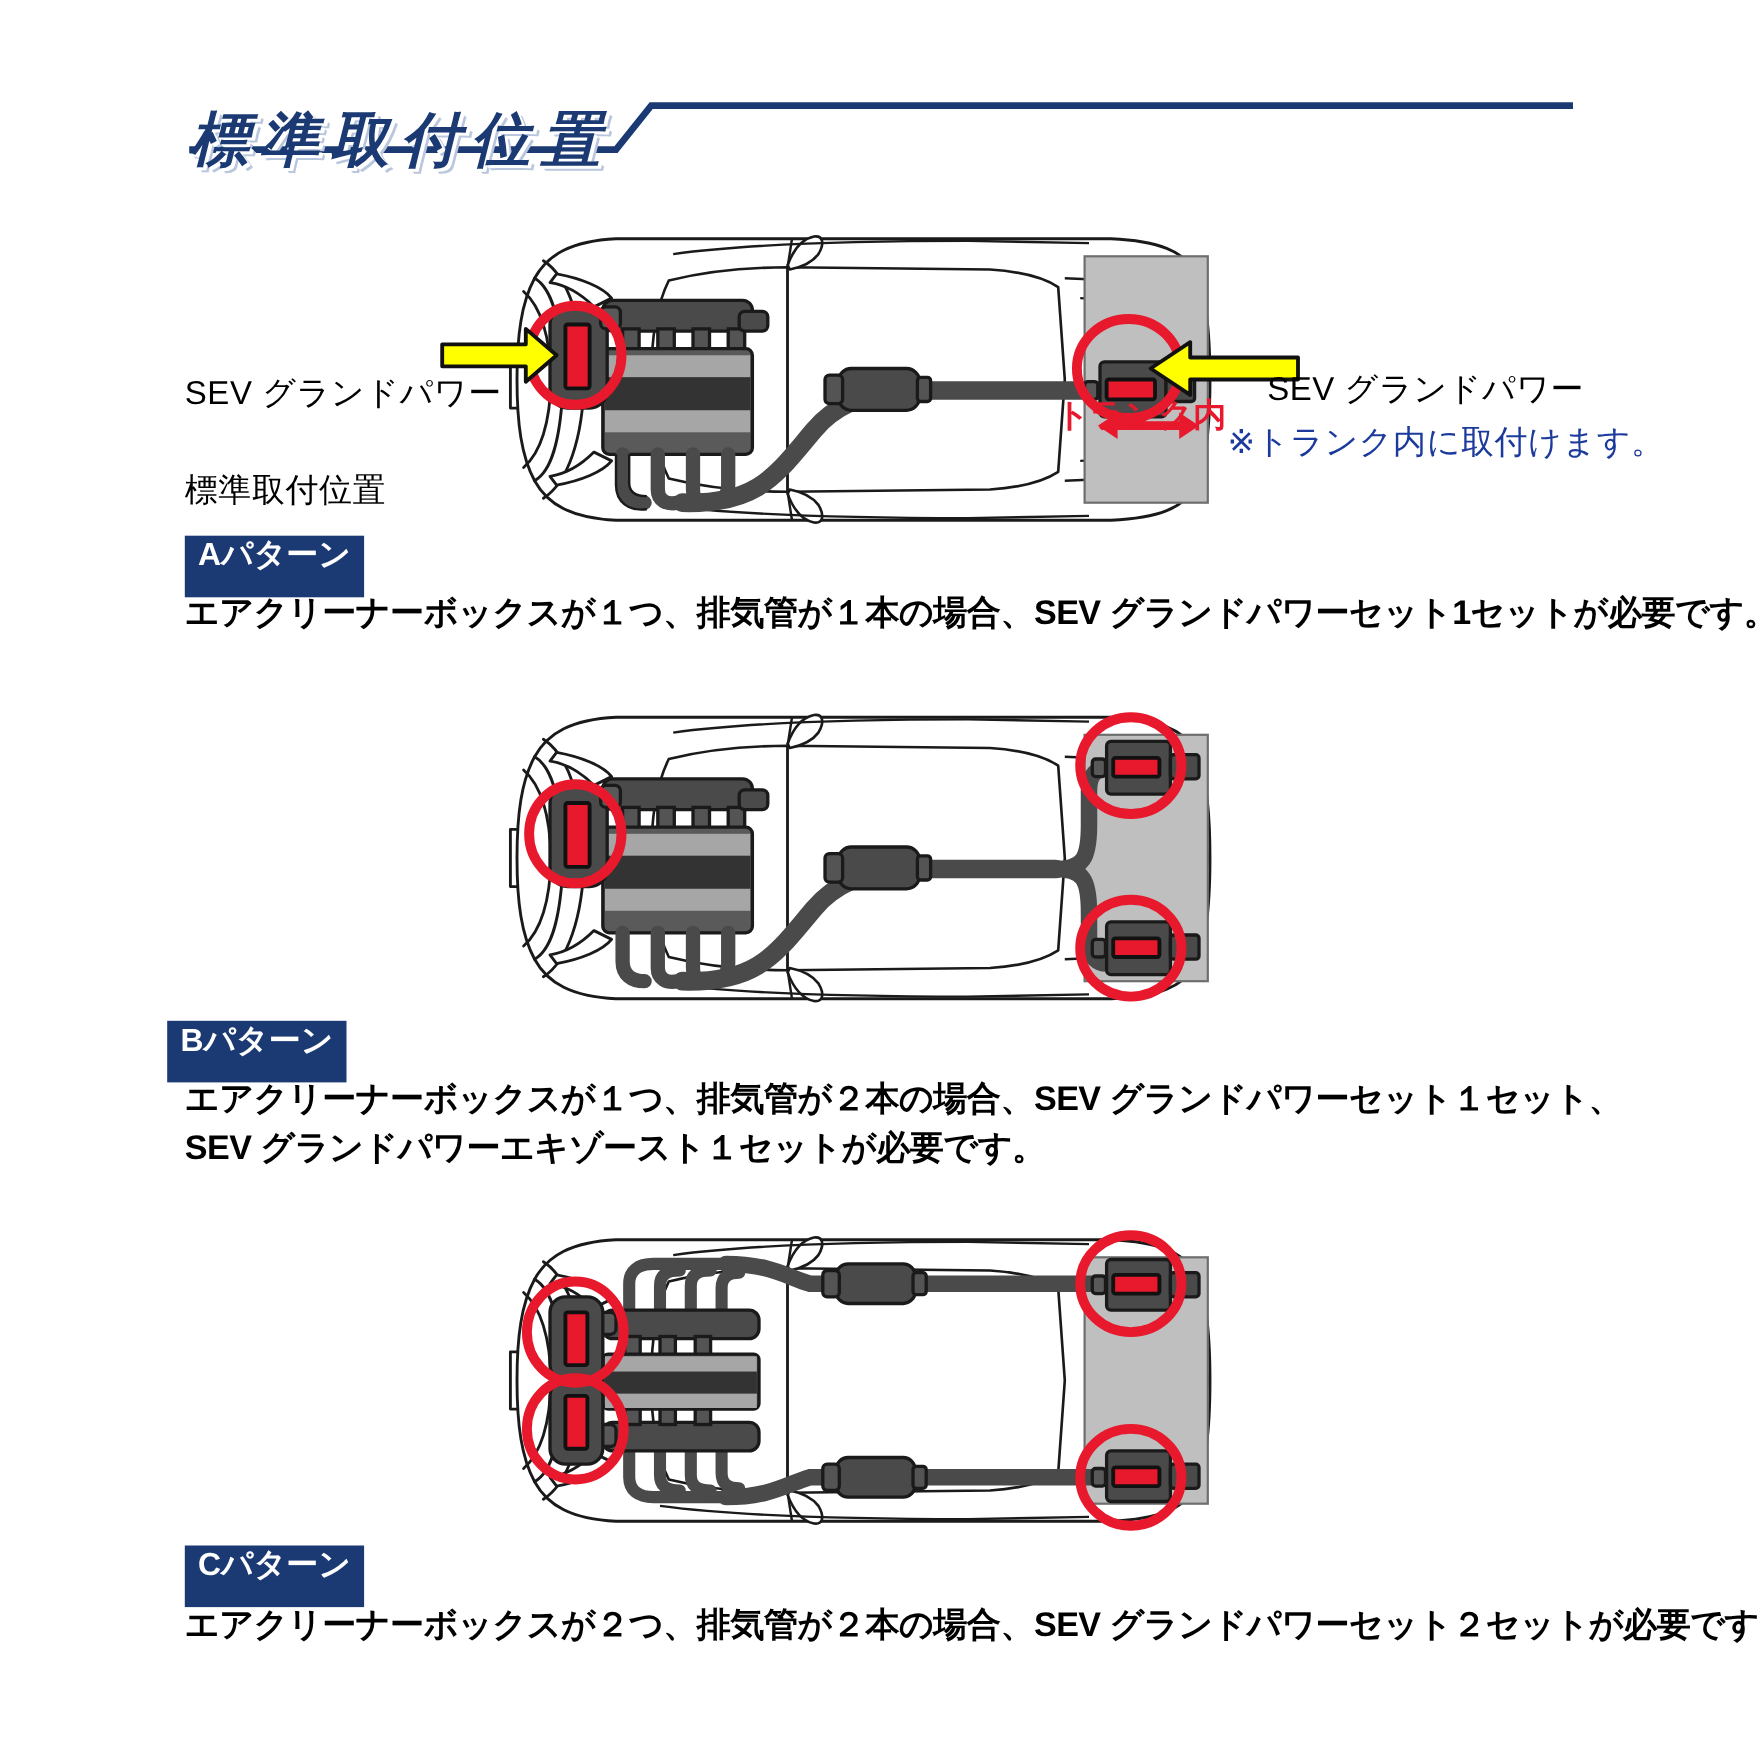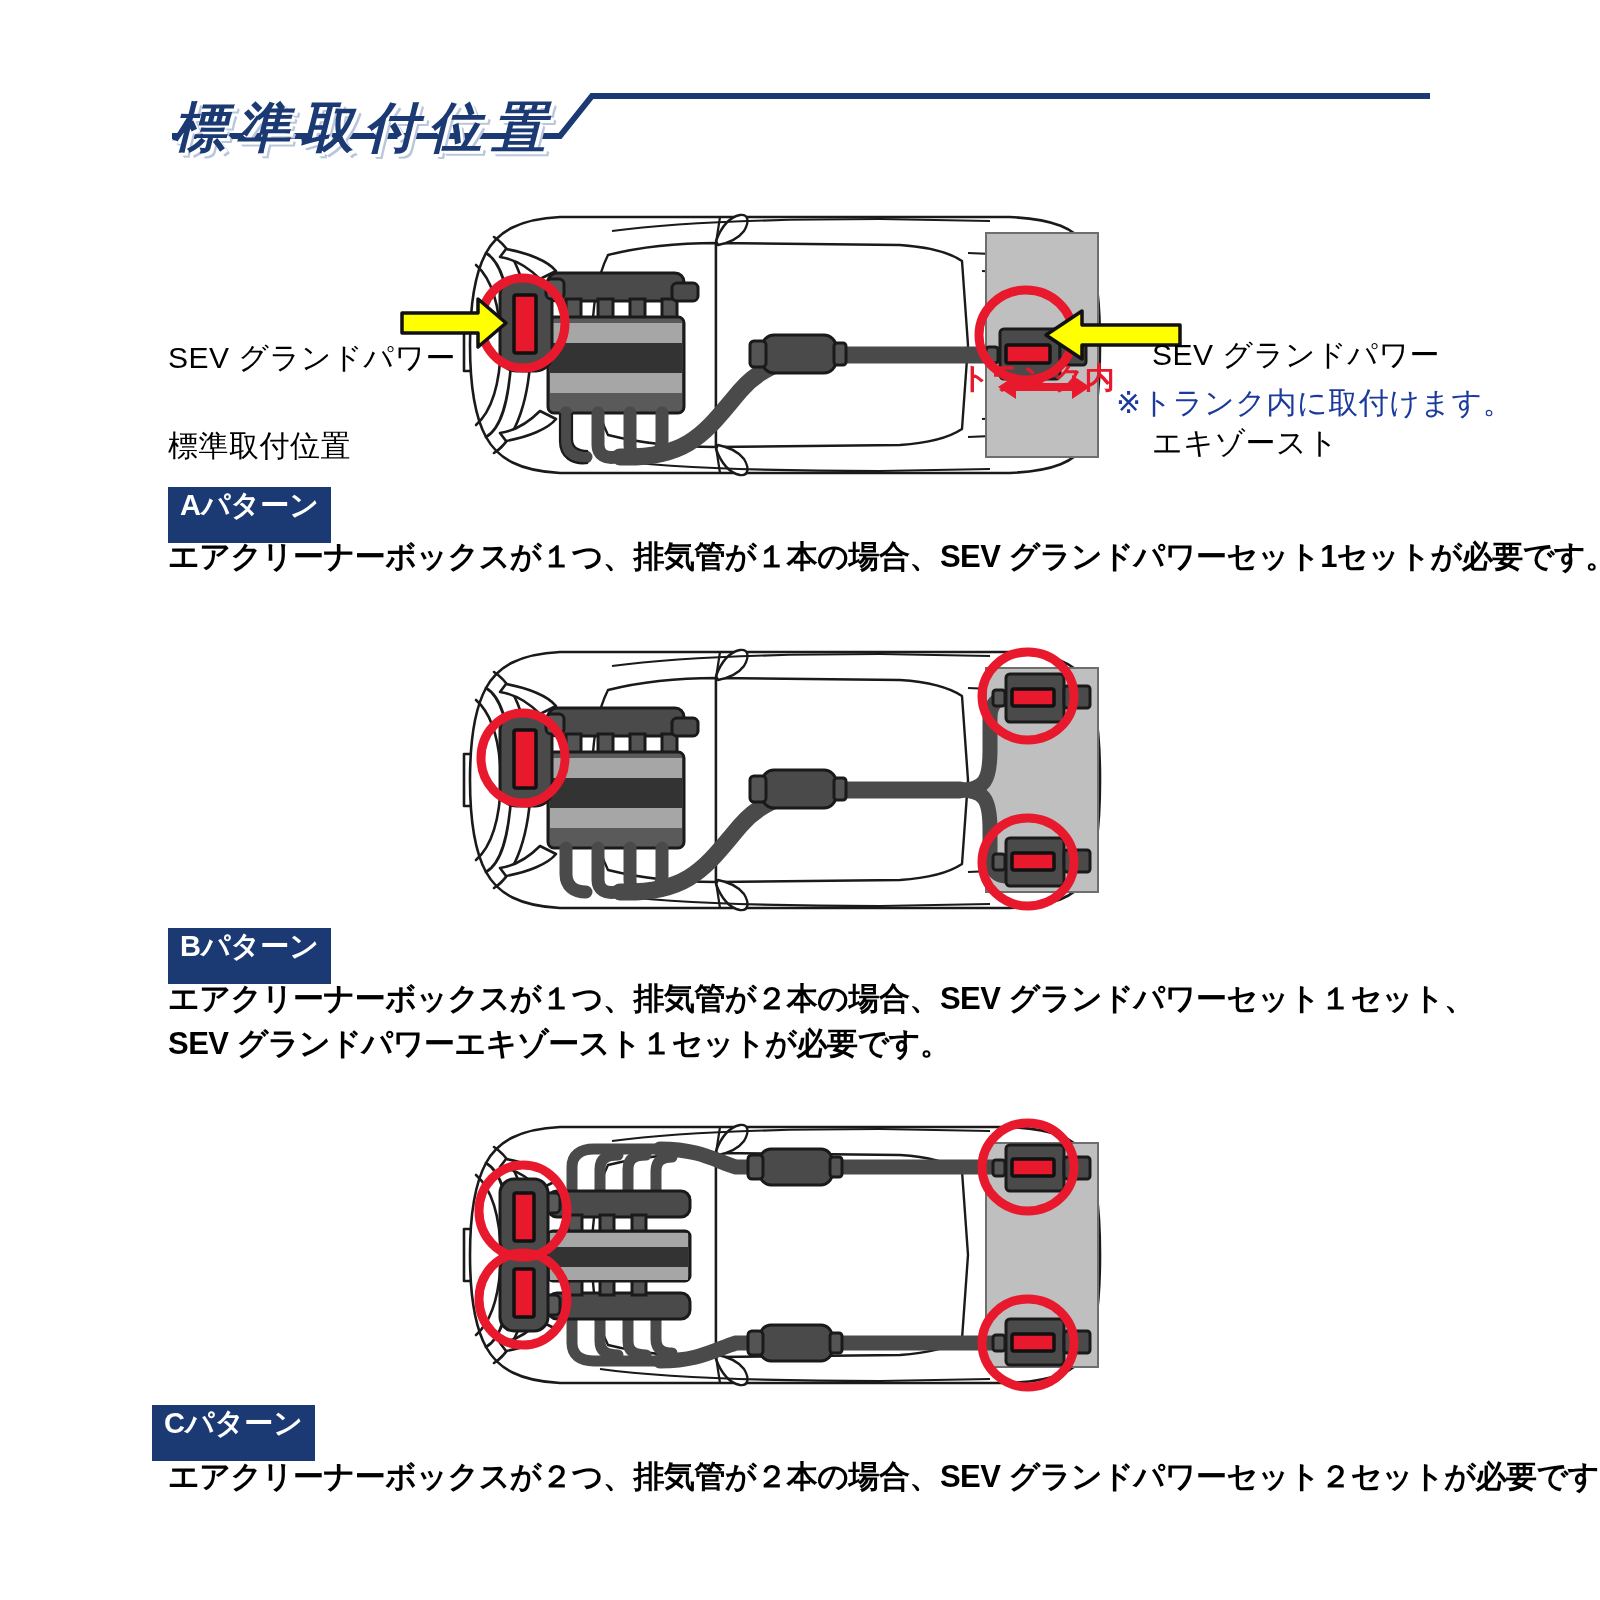--- a/index.html
+++ b/index.html
@@ -204,21 +204,20 @@
     </svg>
   </div>
 
   <div class="callout" style="left:168px;top:95px;">
     <span class="callout-line">SEV グランドパワー</span>
     <span class="callout-line">標準取付位置</span>
   </div>
 
   <div class="callout" style="left:1152px;top:92px;">
     <span class="callout-line">SEV グランドパワー</span>
-    <span class="callout-line">エキゾースト</span>
   </div>
   <div class="callout blue" style="left:1116px;top:188px;">※トランク内に取付けます。</div>
 
   <div class="callout" style="left:960px;top:163px;color:#e8192c;font-size:30px;font-weight:bold;">トランク内</div>
 
   <div class="badge" style="left:168px;top:292px;">Aパターン</div>
   <div class="desc" style="top:340px;">エアクリーナーボックスが１つ、排気管が１本の場合、SEV グランドパワーセット1セットが必要です。</div>
 </div>
 
 <div class="section sec-b">
@@ -309,21 +308,21 @@
         <rect x="993" y="224" width="12" height="16" rx="3" fill="#595959" stroke="#1a1a1a" stroke-width="3"></rect>
         <rect x="1012" y="223" width="42" height="17" rx="2" fill="#e8192c" stroke="#111111" stroke-width="3.5"></rect>
       </g>
 
       <ellipse cx="523" cy="128" rx="42" ry="45" fill="none" stroke="#e8192c" stroke-width="9"></ellipse>
       <ellipse cx="1028" cy="66" rx="46" ry="44" fill="none" stroke="#e8192c" stroke-width="9"></ellipse>
       <ellipse cx="1028" cy="232" rx="46" ry="44" fill="none" stroke="#e8192c" stroke-width="9"></ellipse>
     </svg>
   </div>
 
-  <div class="badge" style="left:168px;top:298px;">Bパターン</div>
+  <div class="badge" style="left:152px;top:298px;">Bパターン</div>
   <div class="desc" style="top:347px;">エアクリーナーボックスが１つ、排気管が２本の場合、SEV グランドパワーセット１セット、</div>
   <div class="desc" style="top:392px;">SEV グランドパワーエキゾースト１セットが必要です。</div>
 </div>
 
 <div class="section sec-c">
 
   <div class="car-holder">
     <svg viewBox="0 0 1600 300" width="1600" height="300">
       <g fill="#ffffff" stroke="#1a1a1a" stroke-width="2.6" stroke-linejoin="round" stroke-linecap="round">
         <path d="M 560 22 C 520 24 498 36 486 58 C 474 80 470 110 470 150
@@ -431,15 +430,15 @@
         <rect x="1012" y="229" width="42" height="17" rx="2" fill="#e8192c" stroke="#111111" stroke-width="3.5"></rect>
       </g>
 
       <ellipse cx="523" cy="106" rx="44" ry="46" fill="none" stroke="#e8192c" stroke-width="9"></ellipse>
       <ellipse cx="523" cy="194" rx="44" ry="46" fill="none" stroke="#e8192c" stroke-width="9"></ellipse>
       <ellipse cx="1028" cy="62" rx="46" ry="44" fill="none" stroke="#e8192c" stroke-width="9"></ellipse>
       <ellipse cx="1028" cy="238" rx="46" ry="44" fill="none" stroke="#e8192c" stroke-width="9"></ellipse>
     </svg>
   </div>
 
-  <div class="badge" style="left:152px;top:300px;">Cパターン</div>
+  <div class="badge" style="left:168px;top:300px;">Cパターン</div>
   <div class="desc" style="top:350px;">エアクリーナーボックスが２つ、排気管が２本の場合、SEV グランドパワーセット２セットが必要です。</div>
 </div>
 
 </body></html>

